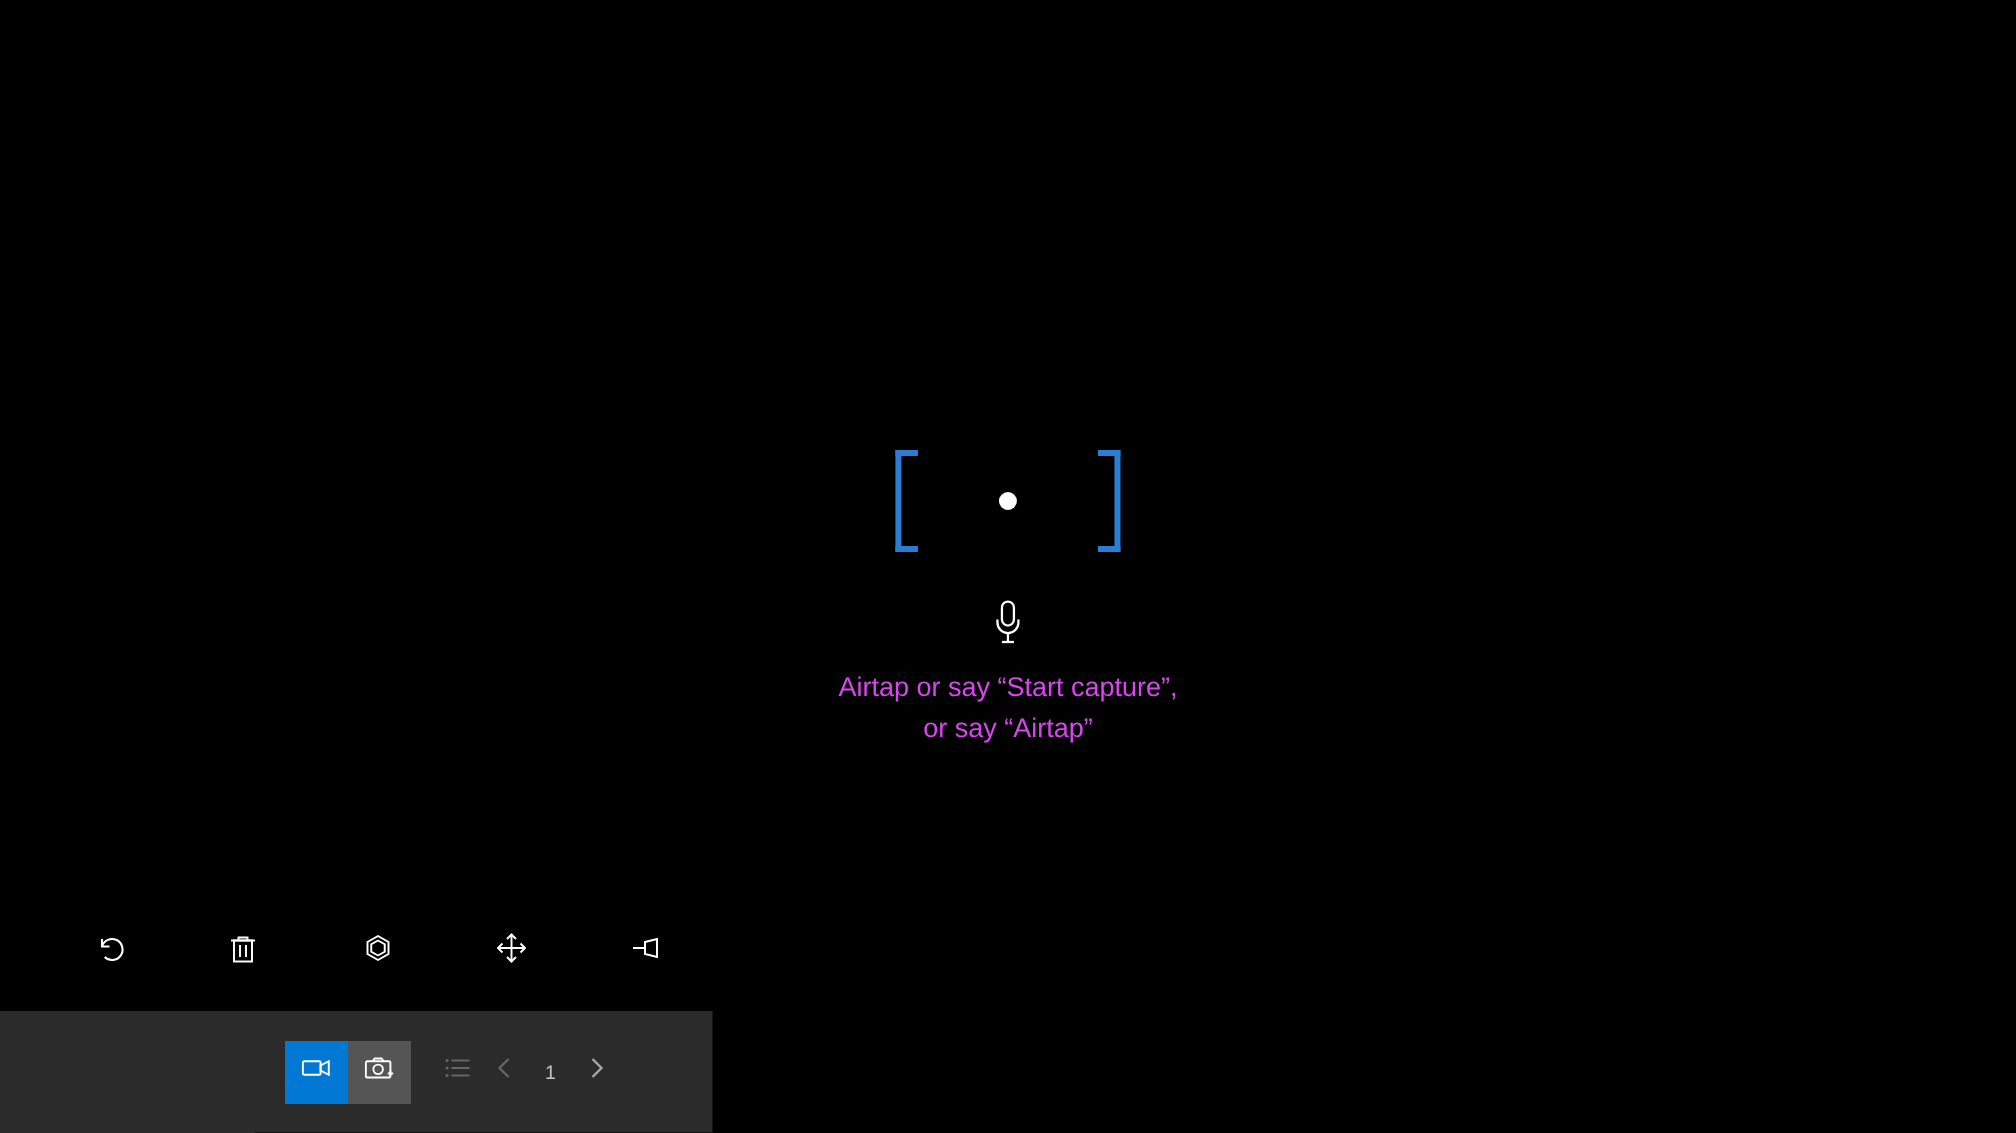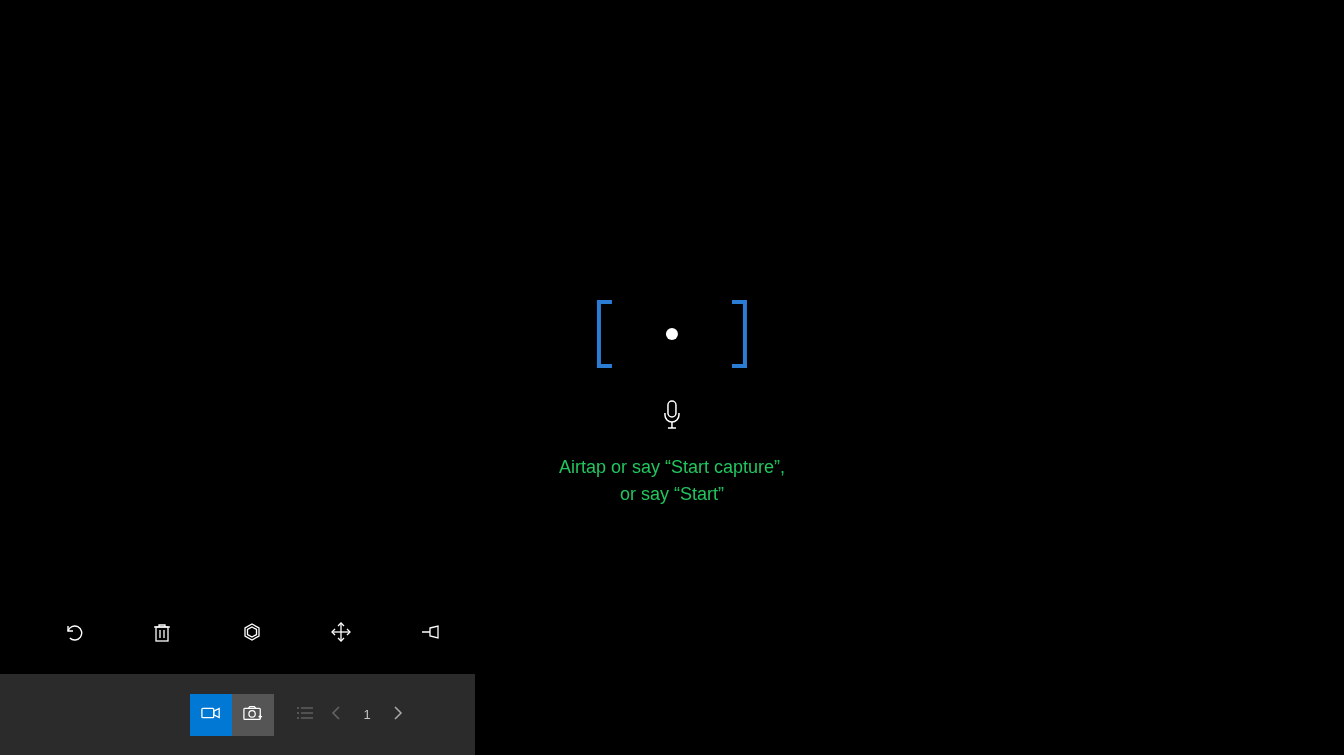--- a/index.html
+++ b/index.html
@@ -64,26 +64,26 @@
       flex-direction: column;
       align-items: center;
     }
     .mic-icon svg {
       width: 20px;
       height: 30px;
       stroke: #fff;
       fill: none;
     }
     .instruction {
-      margin-top: 20px;
+      margin-top: 10px;
       text-align: center;
       font-size: 18px;
       font-weight: 300;
       line-height: 1.5;
-      color: #22c55e;
+      color: #d946ef;
     }
 
     
     .upper-toolbar {
       position: absolute;
       left: 0;
       bottom: 81px;
       width: 475px;
       height: 80px;
       display: flex;
@@ -180,21 +180,21 @@
     <span class="mic-icon">
       <svg viewBox="0 0 20 30">
         <rect x="6" y="1" width="8" height="16" rx="4" stroke-width="1.5"></rect>
         <path d="M3 13 v2 a7 7 0 0 0 14 0 v-2" stroke-width="1.5"></path>
         <line x1="10" y1="22" x2="10" y2="28" stroke-width="1.5"></line>
         <line x1="6" y1="28" x2="14" y2="28" stroke-width="1.5"></line>
       </svg>
     </span>
     <div class="instruction">
       <div>Airtap or say “Start capture”,</div>
-      <div>or say “Start”</div>
+      <div>or say “Airtap”</div>
     </div>
   </div>
 </div>
 
 <div class="upper-toolbar">
   <div class="tool-btn" title="undo">
     <span>
       <svg viewBox="0 0 20 20">
         <path d="M5 4 v5 h5" stroke-width="1.4"></path>
         <path d="M5 9 a7 7 0 1 1 1.8 7" stroke-width="1.4"></path>

